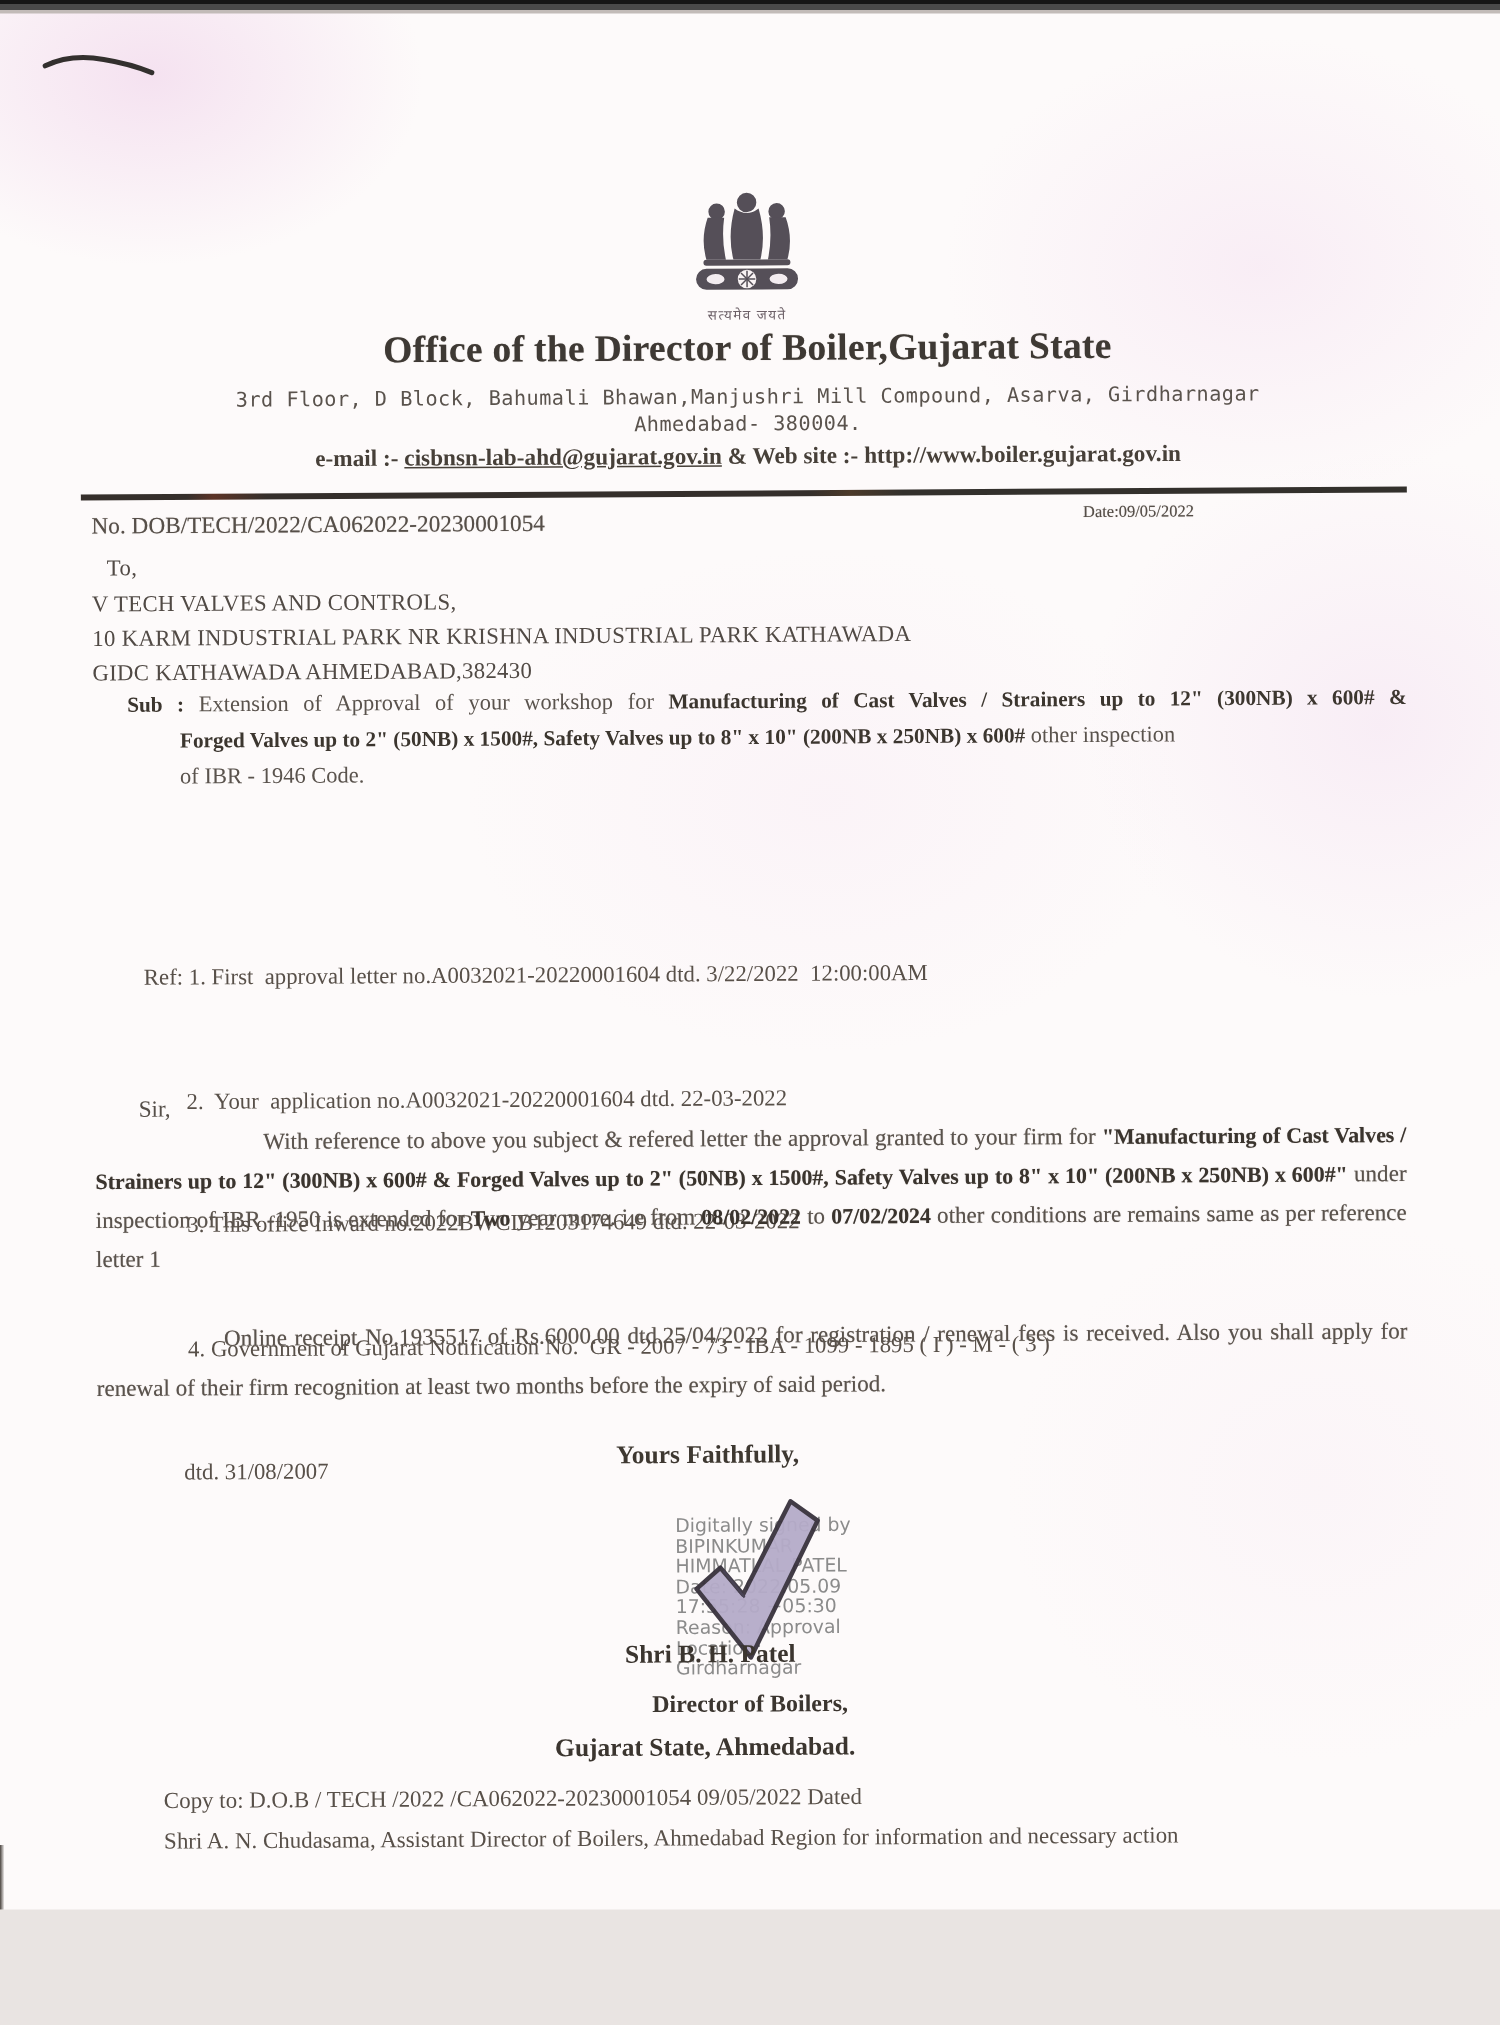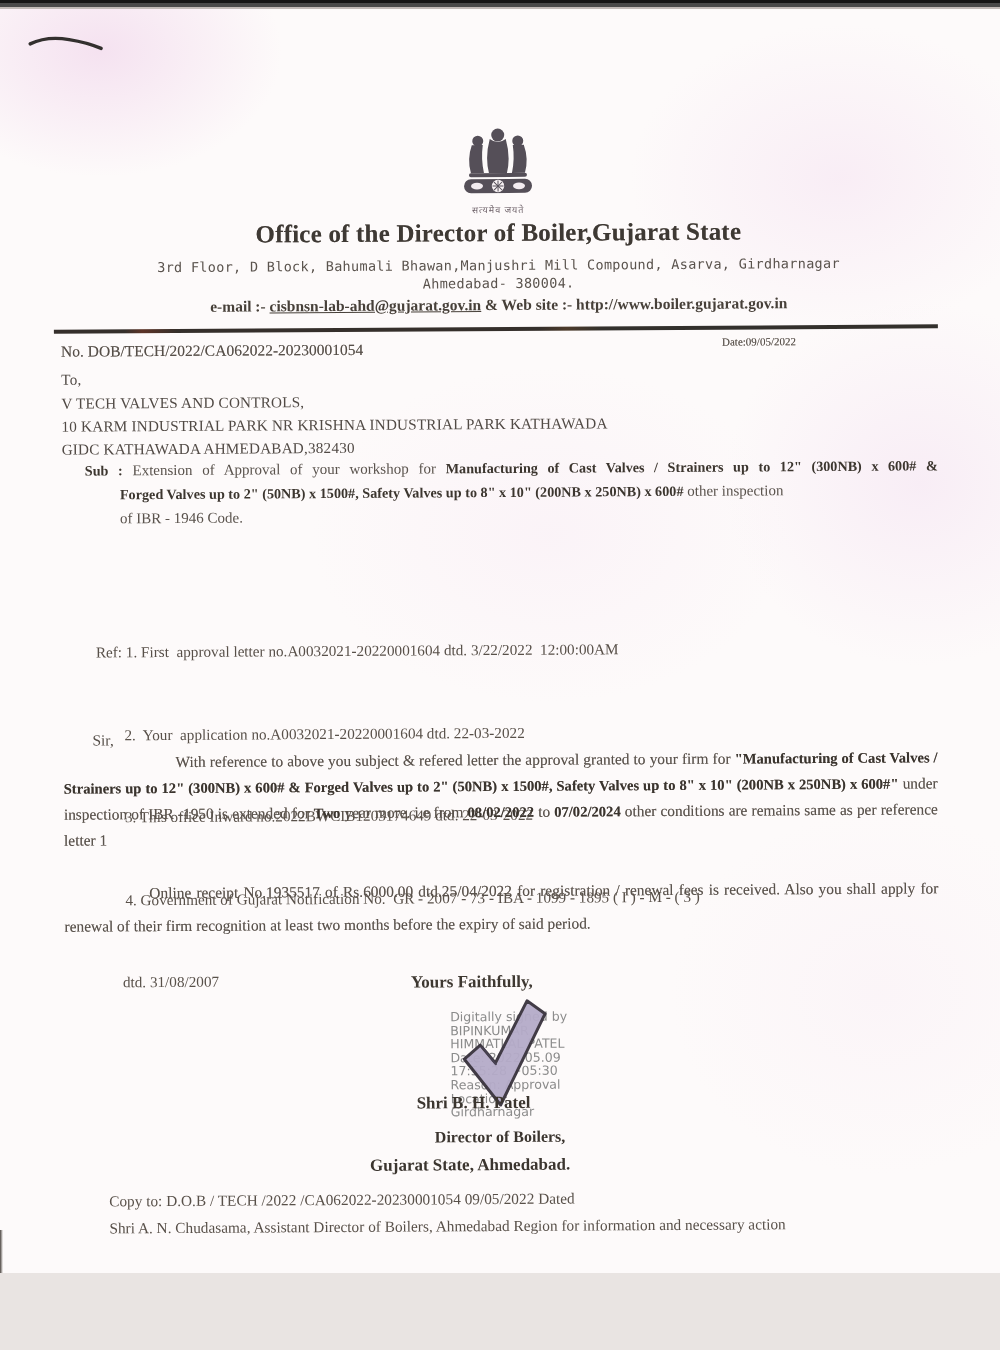--- a/index.html
+++ b/index.html
@@ -30,42 +30,42 @@
   .org-title{top:219px;font-size:25px;font-weight:bold;color:#3e3934;letter-spacing:.2px;}
   .addr{font-family:"DejaVu Sans Mono", monospace;font-size:13.5px;color:#5a534d;letter-spacing:.3px;}
   .addr1{top:257px;} .addr2{top:275px;}
   .emailline{top:296px;font-size:15.5px;font-weight:bold;color:#474039;}
   .emailline a{color:#474039;text-decoration:underline;}
   .rule{top:327px;left:55px;width:884px;height:4px;
     background:linear-gradient(90deg,#352f2b 0 8%,#5c3326 10%,#352f2b 14% 55%,#4c3a2a 58%,#33302c 62% 100%);}
 
   .refno{left:62px;top:340px;font-size:15.5px;}
   .dateline{left:723px;top:337px;font-size:11px;}
-  .to{left:62px;top:368px;font-size:15.5px;}
+  .to{left:72px;top:368px;font-size:15.5px;}
   .rcpt{font-size:15.2px;letter-spacing:.2px;color:#514a45;}
   .r1{left:62px;top:392px;} .r2{left:62px;top:415px;} .r3{left:62px;top:438px;}
 
   .subject{left:85px;top:456px;width:853px;font-size:15px;line-height:24px;color:#5a534d;}
   .subject .jline{text-align:justify;text-align-last:justify;}
   .subject .ind{padding-left:35px;}
   .subject b{color:#3c362f;font-size:14.2px;}
   .sublabel{margin-right:0;}
 
   .refs{left:95px;top:581px;font-size:15.2px;line-height:27.5px;color:#585049;white-space:pre-wrap;}
   .refs .ind{padding-left:28px;}
   .refs .ind2{padding-left:25px;}
 
   .sir{left:62px;top:729px;font-size:15.5px;margin-left:29px;}
   .para1{left:62px;top:747px;width:874px;font-size:15.4px;line-height:26px;
     text-align:justify;text-indent:112px;color:#5a534d;}
   .para1 b{color:#3a342e;font-size:14.6px;}
   .para2{left:62px;top:874px;width:874px;font-size:15.4px;line-height:33px;
     text-align:justify;text-indent:85px;color:#5a534d;}
 
-  .closing{left:408px;top:960px;font-size:17px;font-weight:bold;color:#3e3831;margin-top:12px;}
+  .closing{left:408px;top:960px;font-size:17px;font-weight:bold;color:#3e3831;}
   .stampbig{left:446px;top:951px;font-family:"DejaVu Sans", sans-serif;
     font-size:22px;color:#7e7e7e;line-height:28px;}
   .stampdetails{left:447px;top:1010px;font-family:"DejaVu Sans", sans-serif;
     font-size:12.6px;color:#8b8b8b;line-height:13.6px;}
   .checkwrap{left:449px;top:995px;}
   .signame{left:413px;top:1093px;font-size:17px;font-weight:bold;color:#3b352f;}
   .sigtitle1{left:431px;top:1128px;font-size:16px;font-weight:bold;color:#3b352f;text-align:right;}
   .sigtitle2{left:366px;top:1155px;font-size:17px;font-weight:bold;color:#3b352f;}
 
   .copy1{left:105px;top:1190px;font-size:15.3px;color:#585049;}

